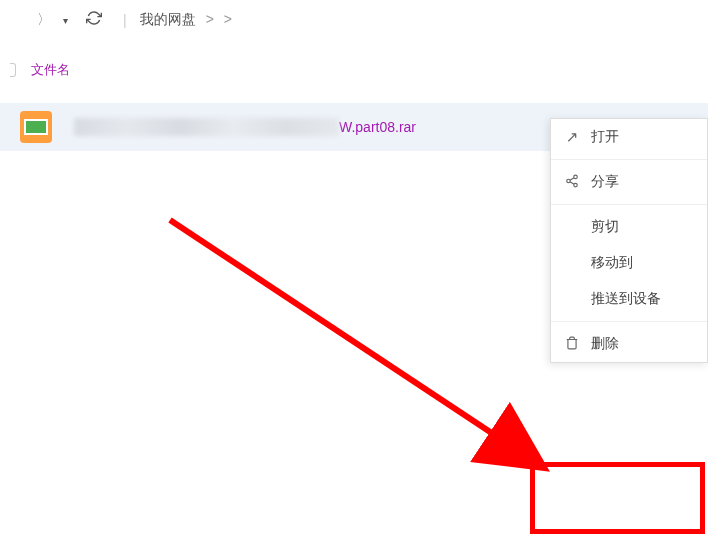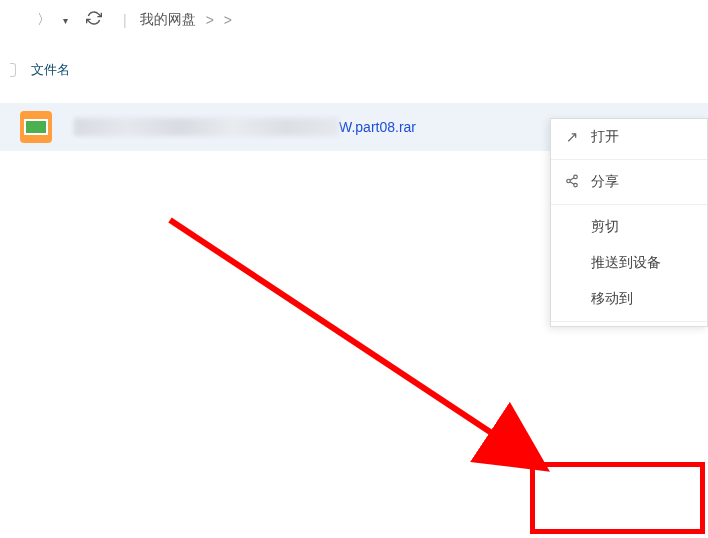--- a/index.html
+++ b/index.html
@@ -40,36 +40,36 @@
       font-size: 16px;
       padding: 0 8px;
       cursor: pointer;
     }
     .divider {
       color: #ccc;
       padding: 0 8px;
     }
     .breadcrumb {
       display: flex;
-      align-items: center;
+      align-items: flex-start;
       gap: 10px;
     }
     .breadcrumb-item {
       color: #555;
       cursor: pointer;
     }
     .breadcrumb-sep {
       color: #999;
     }
     .column-header {
       height: 30px;
       display: flex;
       align-items: center;
       padding-left: 10px;
-      color: #0c4a6e;
+      color: #a21caf;
       font-size: 13px;
       margin-top: 15px;
     }
     .checkbox-partial {
       width: 6px;
       height: 14px;
       border: 1px solid #ccc;
       border-left: none;
       border-radius: 0 3px 3px 0;
       margin-right: 15px;
@@ -97,21 +97,21 @@
     .file-icon::before {
       content: "";
       position: absolute;
       width: 20px;
       height: 12px;
       background: #4caf50;
       border: 2px solid #fff;
     }
     .file-name {
       margin-left: 22px;
-      color: #1d4ed8;
+      color: #a21caf;
       display: flex;
       align-items: center;
     }
     .blurred-text {
       display: inline-block;
       width: 265px;
       height: 18px;
       background: linear-gradient(90deg, #d8dce2 0%, #e5e8ed 20%, #d8dce2 40%, #e8ebef 60%, #dce0e5 80%, #e5e8ed 100%);
       filter: blur(2px);
       border-radius: 2px;
@@ -214,26 +214,34 @@
         <path d="M8.6 10.6l6.8-4M8.6 13.4l6.8 4"></path>
       </svg>
     </span>
     <span>分享</span>
   </div>
   <div class="menu-separator"></div>
   <div class="menu-item">
     <span>剪切</span>
   </div>
   <div class="menu-item">
+    <span>移动到</span>
+  </div>
+  <div class="menu-item">
     <span>推送到设备</span>
   </div>
-  <div class="menu-item">
-    <span>移动到</span>
-  </div>
   <div class="menu-separator"></div>
+  <div class="menu-item">
+    <span class="menu-icon">
+      <svg width="14" height="14" viewBox="0 0 24 24" fill="none" stroke="#666" stroke-width="2">
+        <path d="M3 6h18M8 6V4a2 2 0 012-2h4a2 2 0 012 2v2m3 0v14a2 2 0 01-2 2H7a2 2 0 01-2-2V6"></path>
+      </svg>
+    </span>
+    <span>删除</span>
+  </div>
 </div>
 
 <svg class="red-arrow" width="420" height="290">
   <defs>
     <marker id="arrowhead" markerWidth="12" markerHeight="12" refX="10" refY="6" orient="auto">
       <polygon points="0 0, 12 6, 0 12" fill="#ff0000"></polygon>
     </marker>
   </defs>
   <line x1="10" y1="10" x2="380" y2="255" stroke="#ff0000" stroke-width="6" marker-end="url(#arrowhead)"></line>
 </svg>

